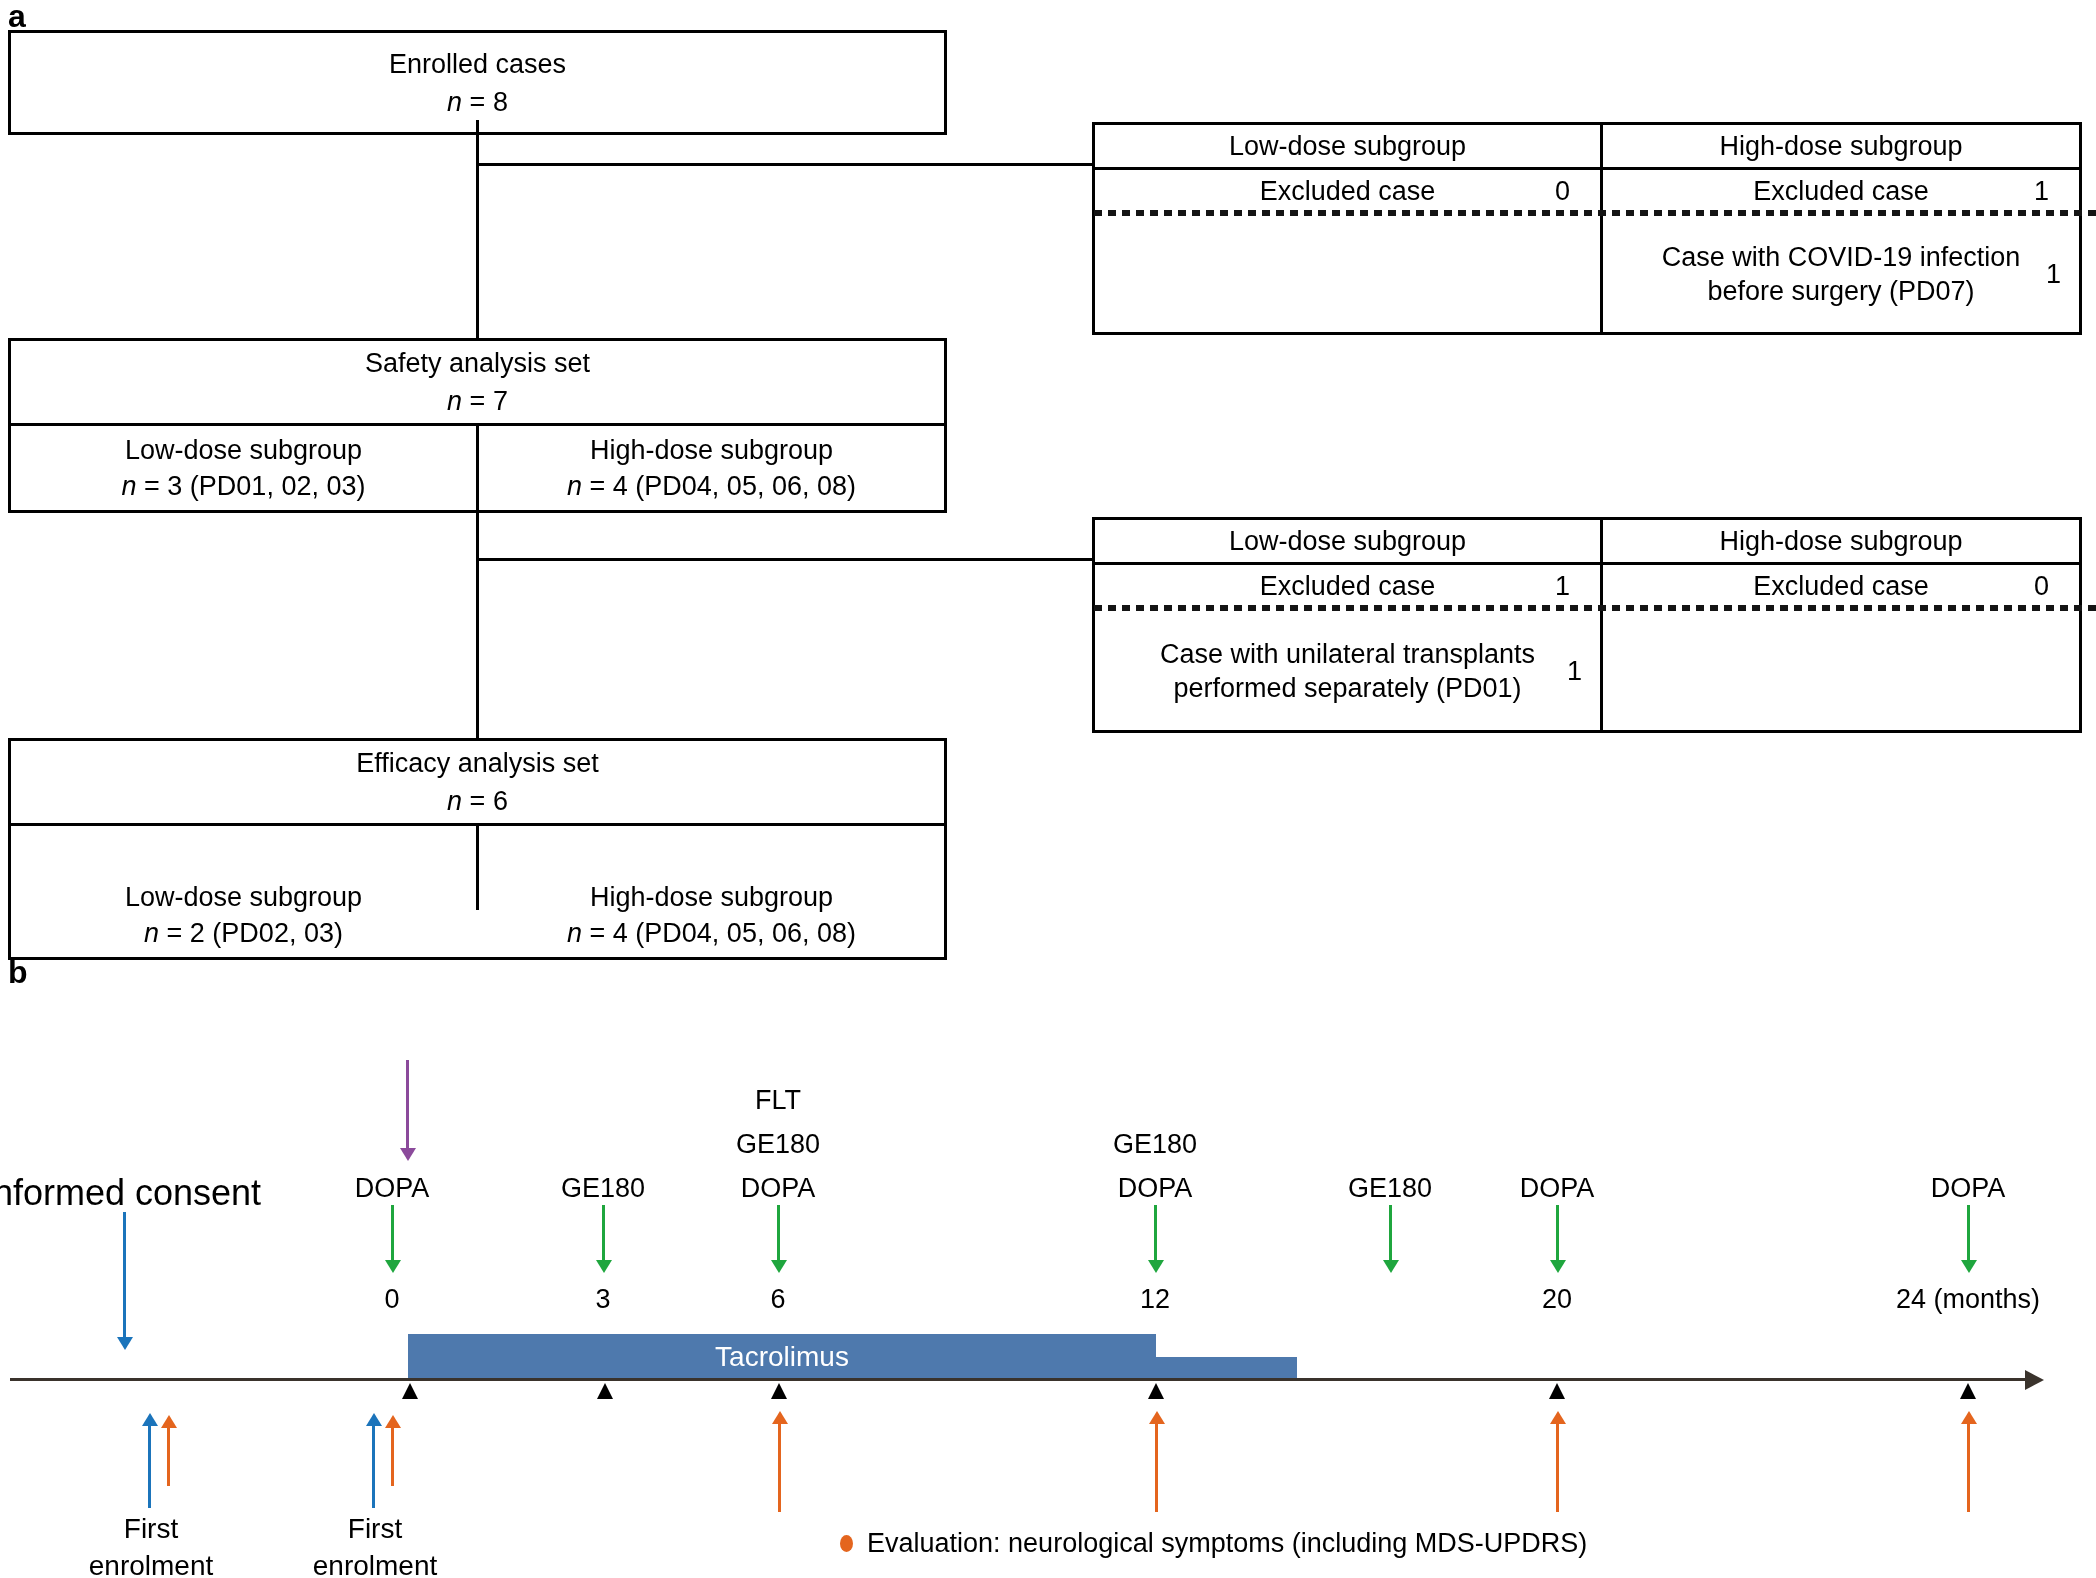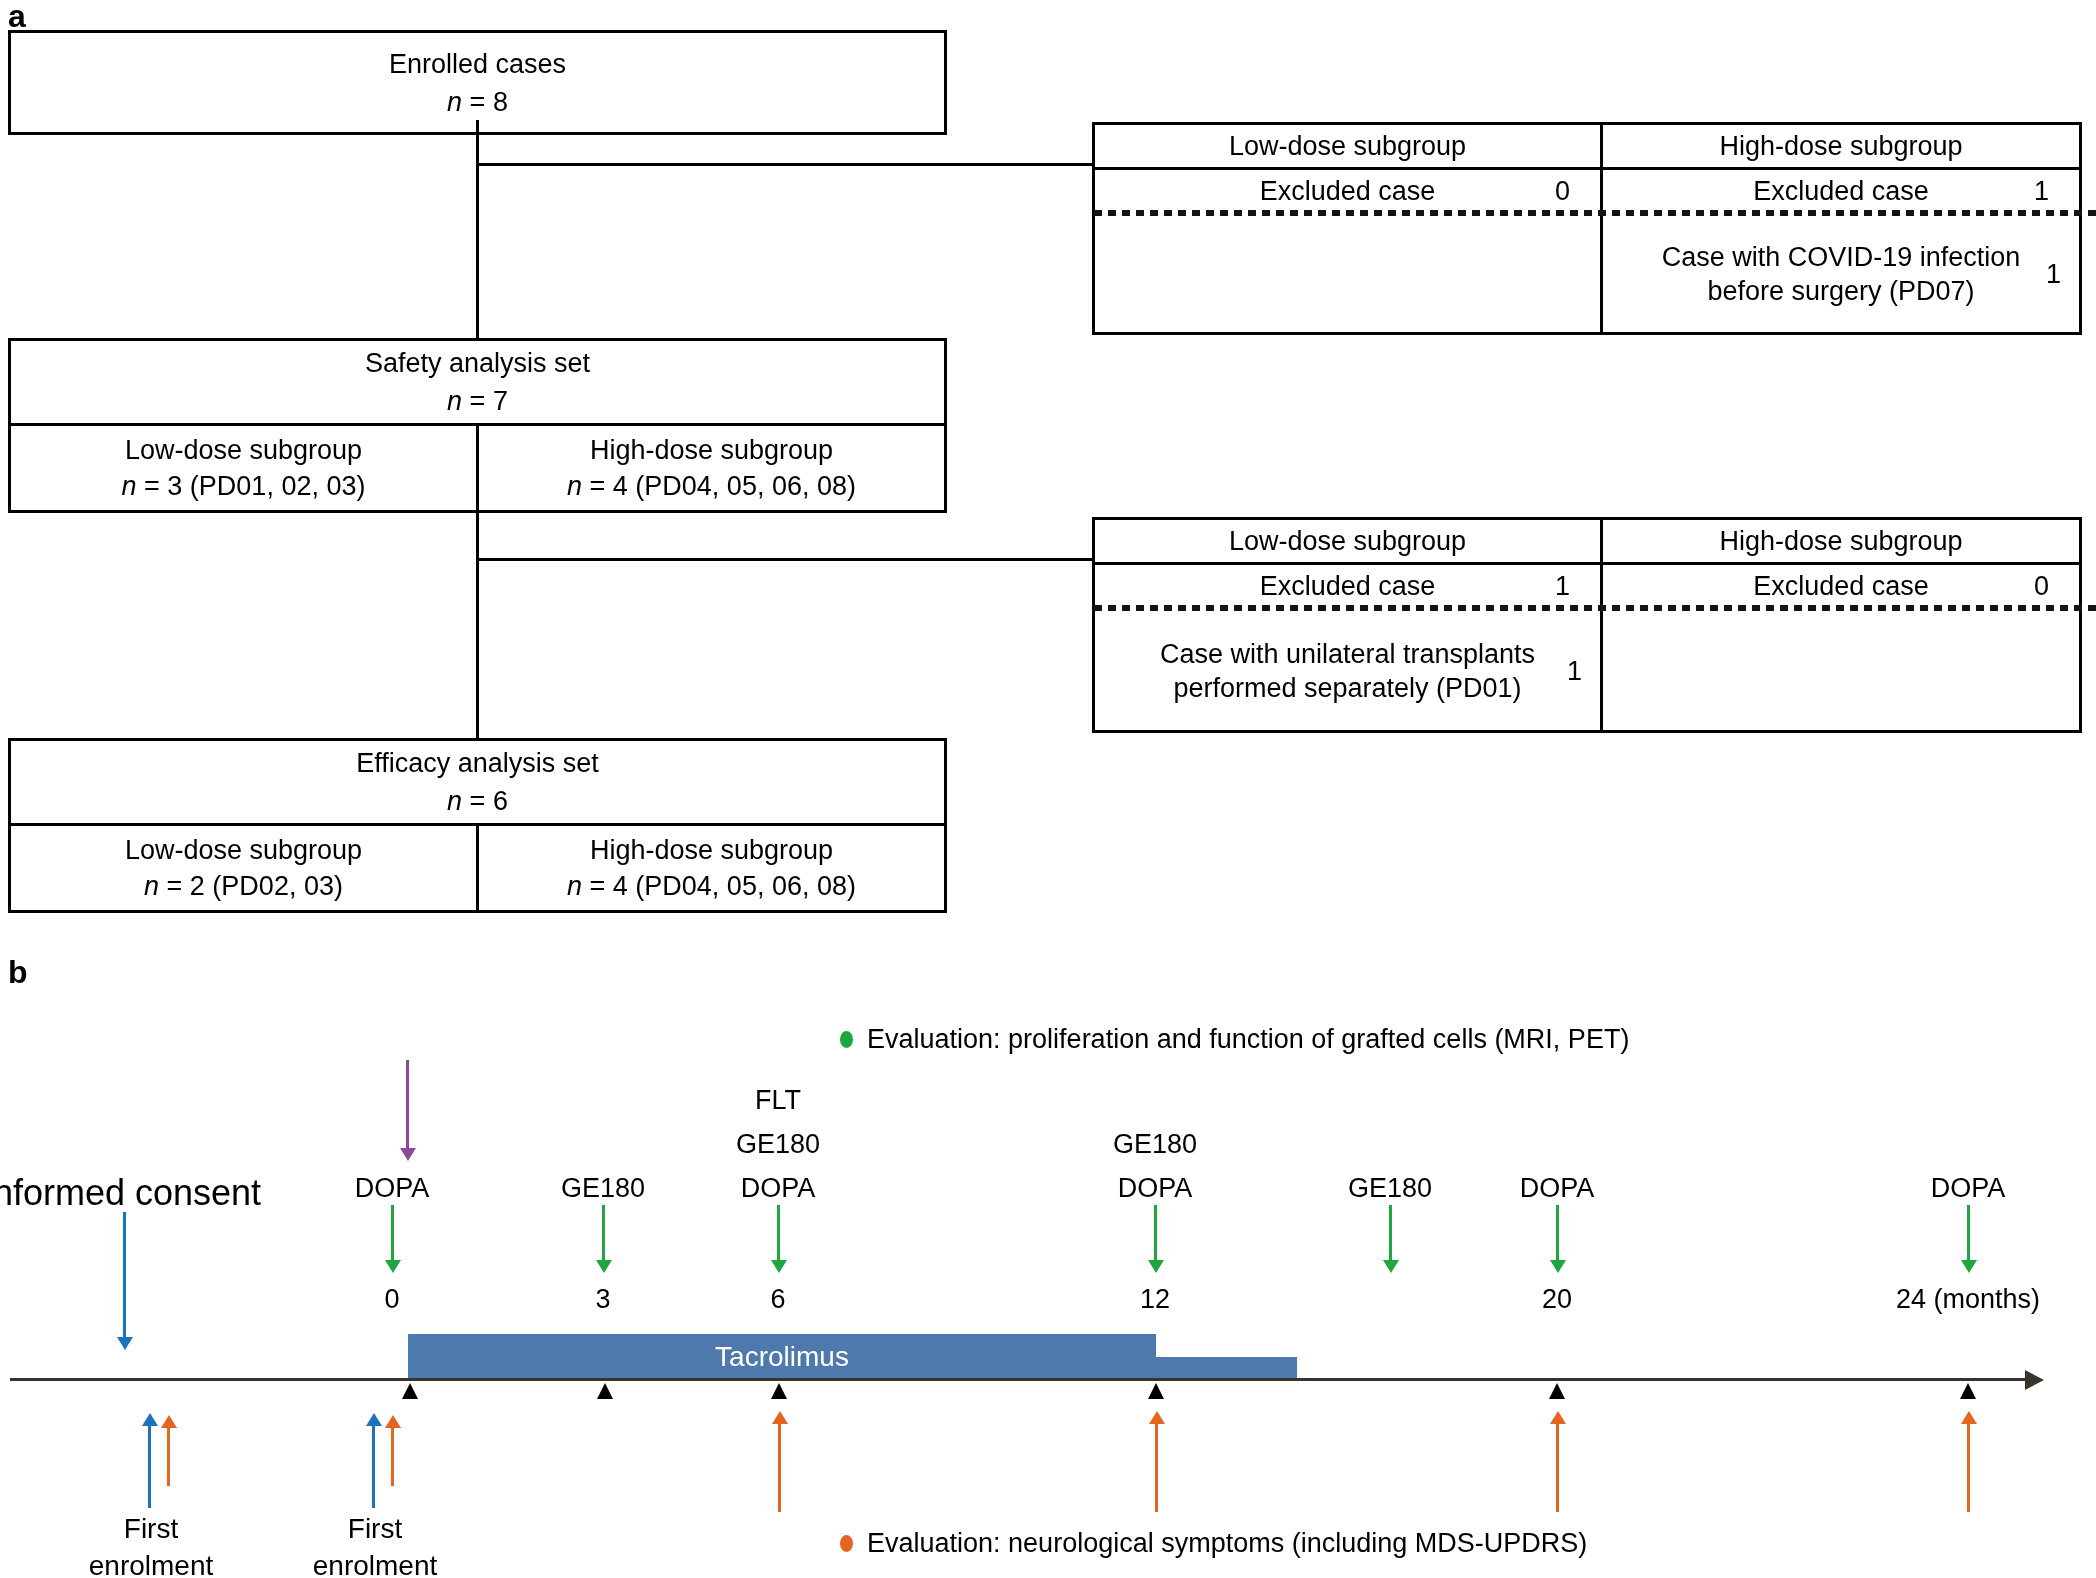--- a/index.html
+++ b/index.html
@@ -168,45 +168,41 @@
       <span class="countnum">0</span>
     </div>
     <div class="cell reason" style="left:0;top:91px;width:505px;height:119px">
       <div>Case with unilateral transplants</div>
       <div>performed separately (PD01)</div>
       <span class="countnum" style="right:18px">1</span>
     </div>
   </div>
   <div class="dashline" style="left:1094px;top:605px;width:1002px"></div>
 
-  <div class="compound" style="left:8px;top:738px;width:939px;height:175px">
+  <div class="compound" style="left:8px;top:738px;width:939px;height:222px">
     <div class="title-area" style="height:82px">
       <div>Efficacy analysis set</div>
       <div><i>n</i> = 6</div>
     </div>
     <div class="hline" style="left:0;top:82px;width:933px"></div>
     <div class="vline" style="left:465px;top:85px;height:84px"></div>
     <div class="subcell" style="left:0;width:465px;height:84px">
       <div>Low-dose subgroup</div>
       <div><i>n</i> = 2 (PD02, 03)</div>
     </div>
     <div class="subcell" style="left:468px;width:465px;height:84px">
       <div>High-dose subgroup</div>
       <div><i>n</i> = 4 (PD04, 05, 06, 08)</div>
     </div>
   </div>
 
   <span class="panel-label" style="left:8px;top:956px">b</span>
 
   <div class="arr down purple" style="left:406px;top:1060px;height:88px"></div>
 
-  <div class="eval" style="left:840px;top:1024px">
-    <span class="dot green-dot"></span>
-    <span>Evaluation: proliferation and function of grafted cells (MRI, PET)</span>
-  </div>
 
   <div class="consent-label" style="left:122px;top:1172px">Informed consent</div>
   <div class="arr down blue" style="left:123px;top:1212px;height:125px"></div>
 
   <div class="ev-labels" style="left:392px">
     <div>DOPA</div>
   </div>
   <div class="ev-labels" style="left:603px">
     <div>GE180</div>
   </div>

